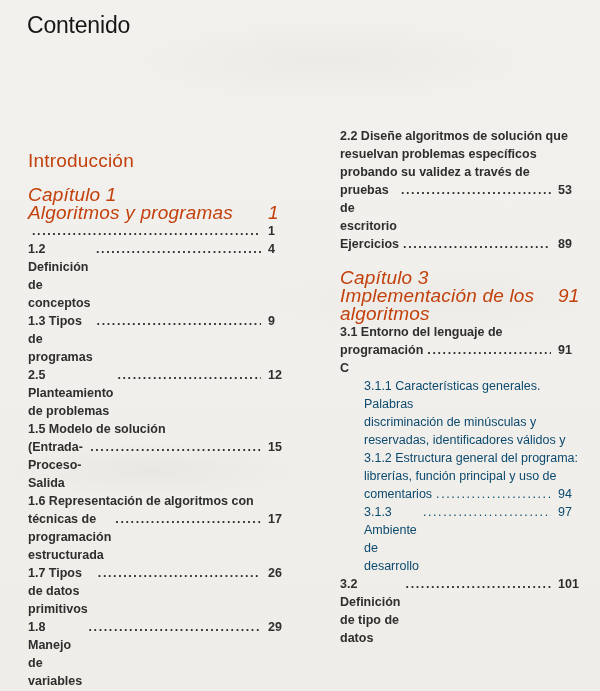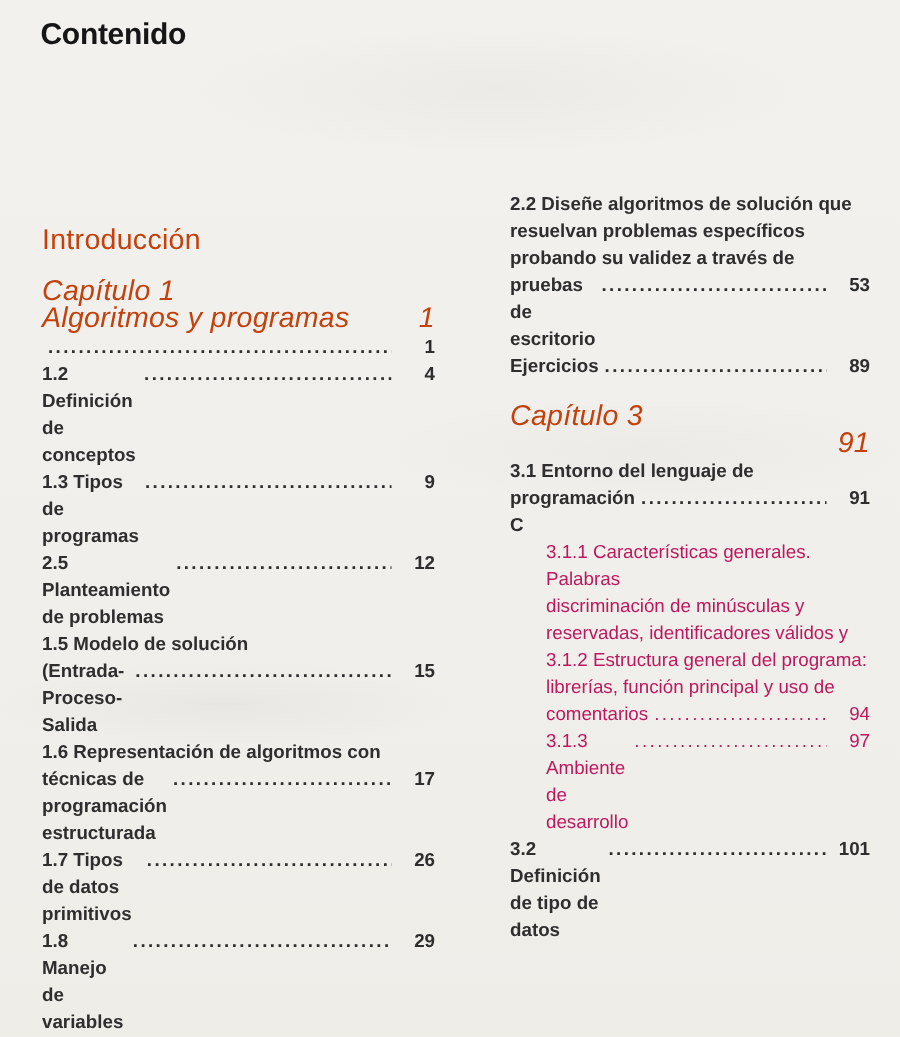--- a/index.html
+++ b/index.html
@@ -10,44 +10,44 @@
       radial-gradient(ellipse 300px 60px at 330px 60px, rgba(120,115,105,0.05), transparent 70%),
       radial-gradient(ellipse 220px 40px at 150px 470px, rgba(120,115,105,0.06), transparent 70%),
       radial-gradient(ellipse 250px 50px at 430px 300px, rgba(120,115,105,0.04), transparent 70%),
       linear-gradient(180deg,#f3f1ee 0%,#f1efeb 55%,#efede8 100%);
     font-family:"Liberation Sans", sans-serif;
     color:#3a3a3a;
     -webkit-font-smoothing:antialiased;
   }
   .page-title{
     position:absolute;left:27px;top:12px;margin:0;
-    font-size:20px;font-weight:bold;color:#161616;letter-spacing:-0.2px;
+    font-size:23px;font-weight:normal;color:#161616;letter-spacing:-0.2px;
   }
   .col{position:absolute;font-size:12.5px;line-height:18px;}
   .col-left{left:28px;top:152px;width:262px;}
   .col-right{left:340px;top:127px;width:240px;}
   .block{margin:0;}
   .block.intro,.block.chapter{
     font-size:19px;color:#c2410c;font-weight:normal;letter-spacing:0.2px;
   }
   .block.chapter{margin-top:16px;font-style:italic;}
   .block.entry{font-weight:bold;color:#2e2e2e;}
-  .block.subentry{padding-left:24px;color:#be185d;font-weight:normal;}
+  .block.subentry{padding-left:24px;color:#0c4a6e;font-weight:normal;}
   .line{display:flex;align-items:baseline;}
   .txt{white-space:pre-wrap;flex:0 1 auto;}
   .dots{
     flex:1 1 auto;overflow:hidden;white-space:nowrap;
     margin-left:4px;margin-right:7px;min-width:6px;
   }
   .dots::after{
     content:"....................................................................................";
     letter-spacing:1.6px;
   }
   .spacer{flex:1 1 auto;}
-  .pg{flex:0 0 auto;min-width:22px;text-align:right;}
+  .pg{flex:0 0 auto;min-width:22px;text-align:left;}
 </style>
 </head>
 <body>
 
 <h1 class="page-title">Contenido</h1>
 
 <div class="col col-left">
     <div class="block intro">
       <div class="line">
         <span class="txt">Introducción</span>
@@ -147,20 +147,21 @@
         <span class="txt">Ejercicios</span>
         <span class="dots"></span>
         <span class="pg">89</span>
       </div>
     </div>
     <div class="block chapter">
       <div class="line">
         <span class="txt">Capítulo 3</span>
       </div>
       <div class="line">
+        <span class="txt">Implementación de los algoritmos</span>
         <span class="spacer"></span>
         <span class="pg">91</span>
       </div>
     </div>
     <div class="block entry">
       <div class="line">
         <span class="txt">3.1 Entorno del lenguaje de</span>
       </div>
       <div class="line">
         <span class="txt">programación C</span>

